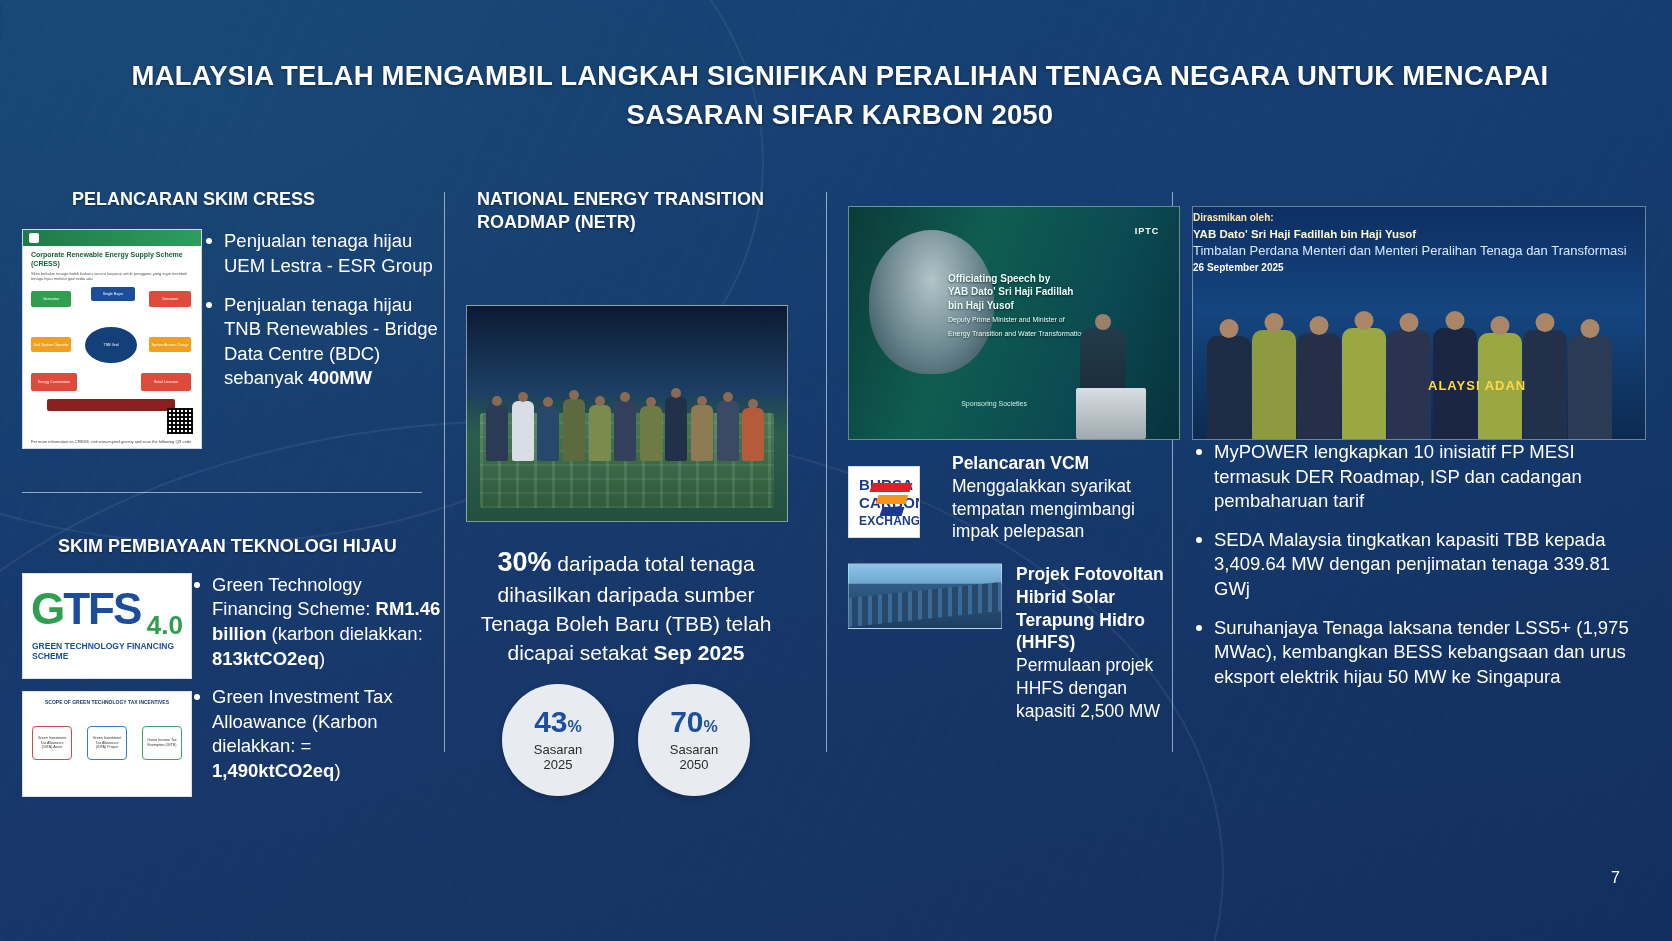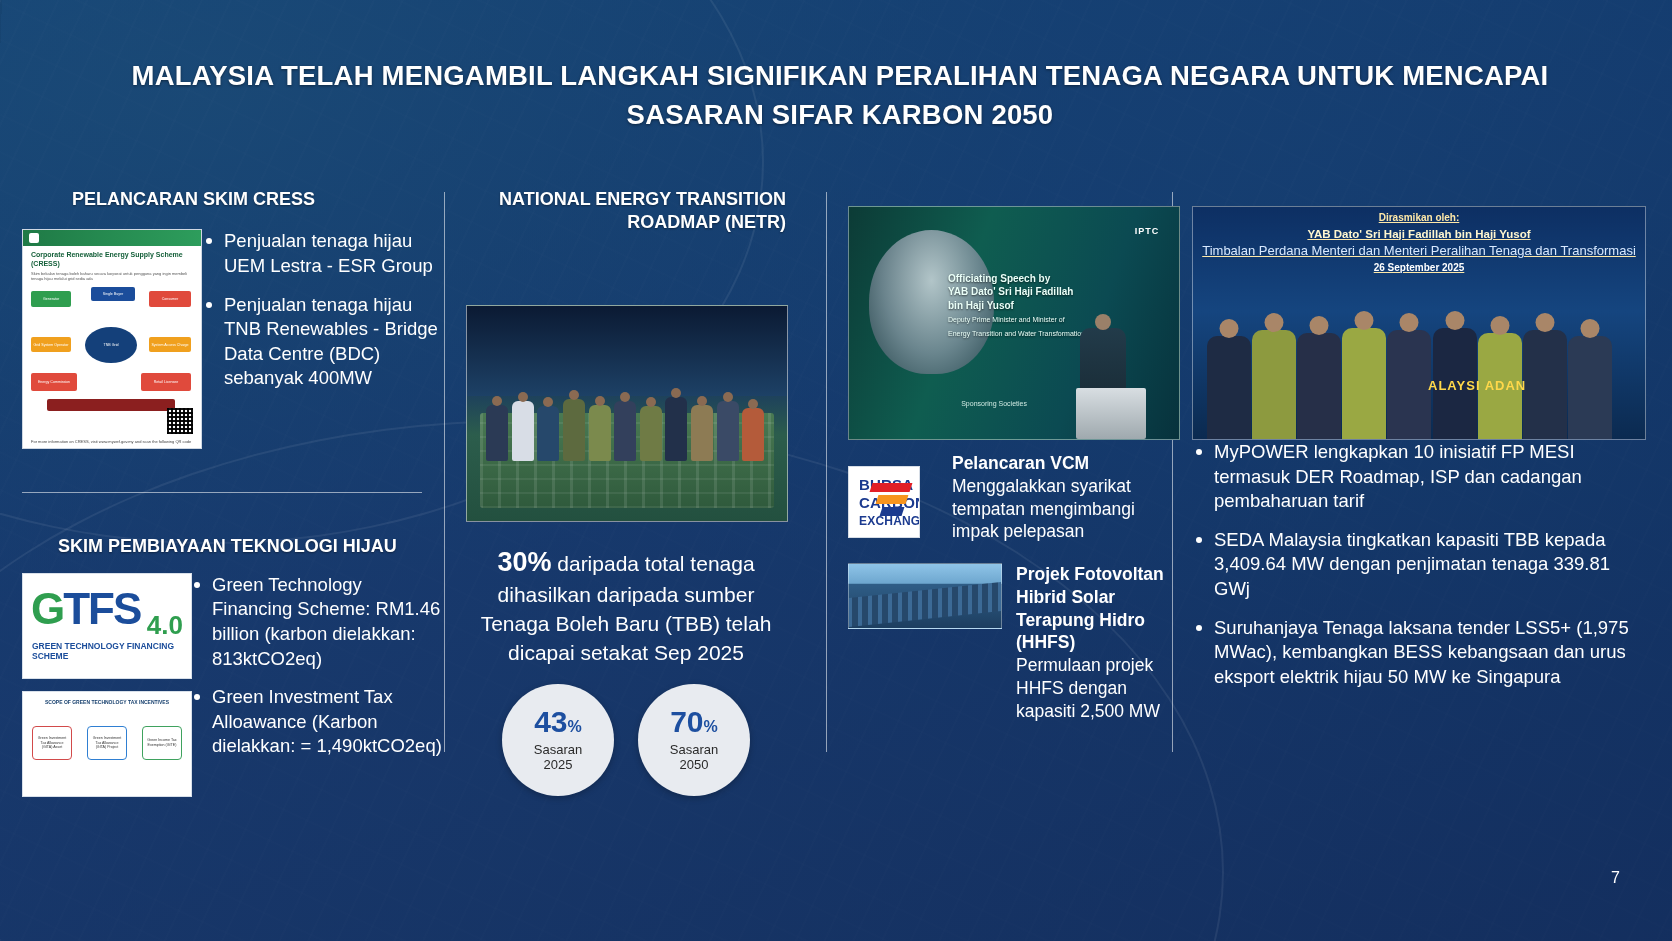--- a/index.html
+++ b/index.html
@@ -97,21 +97,21 @@
   ul.bul li:before {
     content: "";
     position: absolute;
     left: 4px;
     top: 9px;
     width: 6px;
     height: 6px;
     border-radius: 50%;
     background: #ffffff;
   }
-  b { font-weight: normal; }
+  b { font-weight: bold; }
 
   
   #col1 { position: absolute; left: 22px; top: 188px; width: 420px; }
   #cress-head { margin-left: 50px; }
   .cress-row { display: flex; margin-top: 18px; }
   .cress-card {
     width: 178px;
     height: 218px;
     background: #ffffff;
     border: 1px solid #cfd8e3;
@@ -175,21 +175,21 @@
   .gitsa .gi-title { font-size:5px; color:#17406e; text-align:center; padding-top:7px; font-weight:bold; line-height:1.3;}
   .gi-box {
     position:absolute; width:40px; height:34px; border-radius:4px; border:1.4px solid #888;
     font-size:3.6px; color:#333; display:flex; align-items:center; justify-content:center;
     text-align:center; padding:2px; box-sizing:border-box; line-height:1.2;
   }
   .gtfs-list { margin-left: 12px; margin-top: 6px; }
 
   
   #col2 { position: absolute; left: 466px; top: 188px; width: 320px; }
-  #netr-head { text-align: right; }
+  #netr-head { text-align: left; margin-left: 11px; }
   .netr-photo {
     margin-top: 70px;
     width: 320px; height: 215px;
     border: 1px solid rgba(255,255,255,0.5);
     position: relative; overflow: hidden;
     background: linear-gradient(180deg,#10233f 0%, #1b3c5f 38%, #2c5d4c 60%, #23503f 100%);
   }
   .netr-photo .sky { position:absolute; inset:0 0 58% 0; background:linear-gradient(180deg,#0b1a33,#1d4166); }
   .netr-photo .model { position:absolute; left:4%; right:4%; top:50%; bottom:6%;
     background:
@@ -282,21 +282,21 @@
   .c3text { margin-left: 14px; color:#fff; font-size:17.5px; line-height:1.30; }
   .c3text .hd { font-weight: bold; }
 
   
   #col4 { position: absolute; left: 1192px; top: 206px; width: 452px; }
   .photo-top4 {
     width: 452px; height: 232px; border:1px solid rgba(255,255,255,0.4);
     position:relative; overflow:hidden;
     background: linear-gradient(180deg,#0d2f63 0%, #15457f 45%, #0b2a50 100%);
   }
-  .pt4-banner { position:absolute; left:0; right:0; top:4px; text-align:center; color:#ffe9a8; font-size:10px; font-weight:bold; line-height:1.45;text-decoration:underline;}
+  .pt4-banner { position:absolute; left:0; right:0; top:4px; color:#ffe9a8; font-size:10px; font-weight:bold; line-height:1.45;}
   .pt4-banner .l2 { color:#fff7d0; font-size:11.5px;}
   .pt4-banner .l3 { color:#d8e9ff; font-size:13px; font-weight:normal;}
   .pt4-banner .l4 { color:#fff; font-size:10px; }
   .pt4-people { position:absolute; left:0; right:0; bottom:0; height:60%; }
   .p4 { position:absolute; bottom:0; width:44px; border-radius:10px 10px 0 0; }
   .p4:after { content:""; position:absolute; top:-17px; left:50%; transform:translateX(-50%);
     width:19px; height:19px; border-radius:50%; background:#a98668; }
   .pt4-sign { position:absolute; left:52%; bottom:20%; color:#ffd84a; font-size:13px; font-weight:bold; letter-spacing:1px;}
   .col4-list { margin-top: 20px; }
   .col4-list li { font-size: 18.5px; margin-bottom: 22px; line-height: 1.32; }

